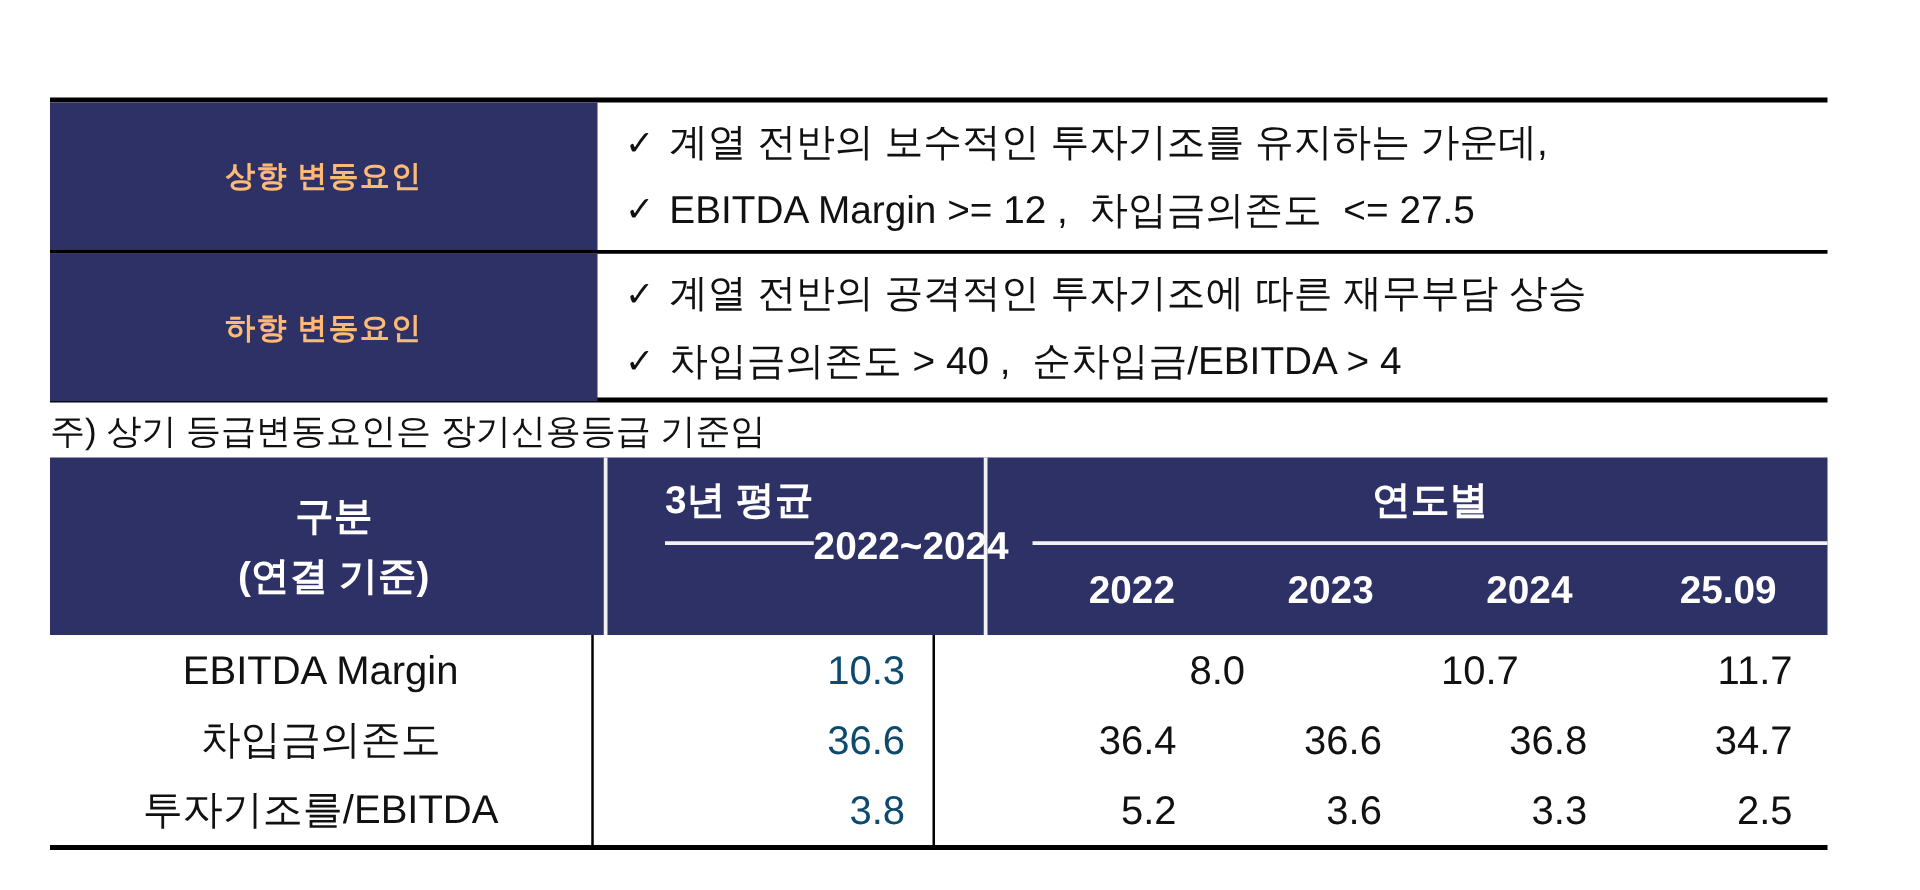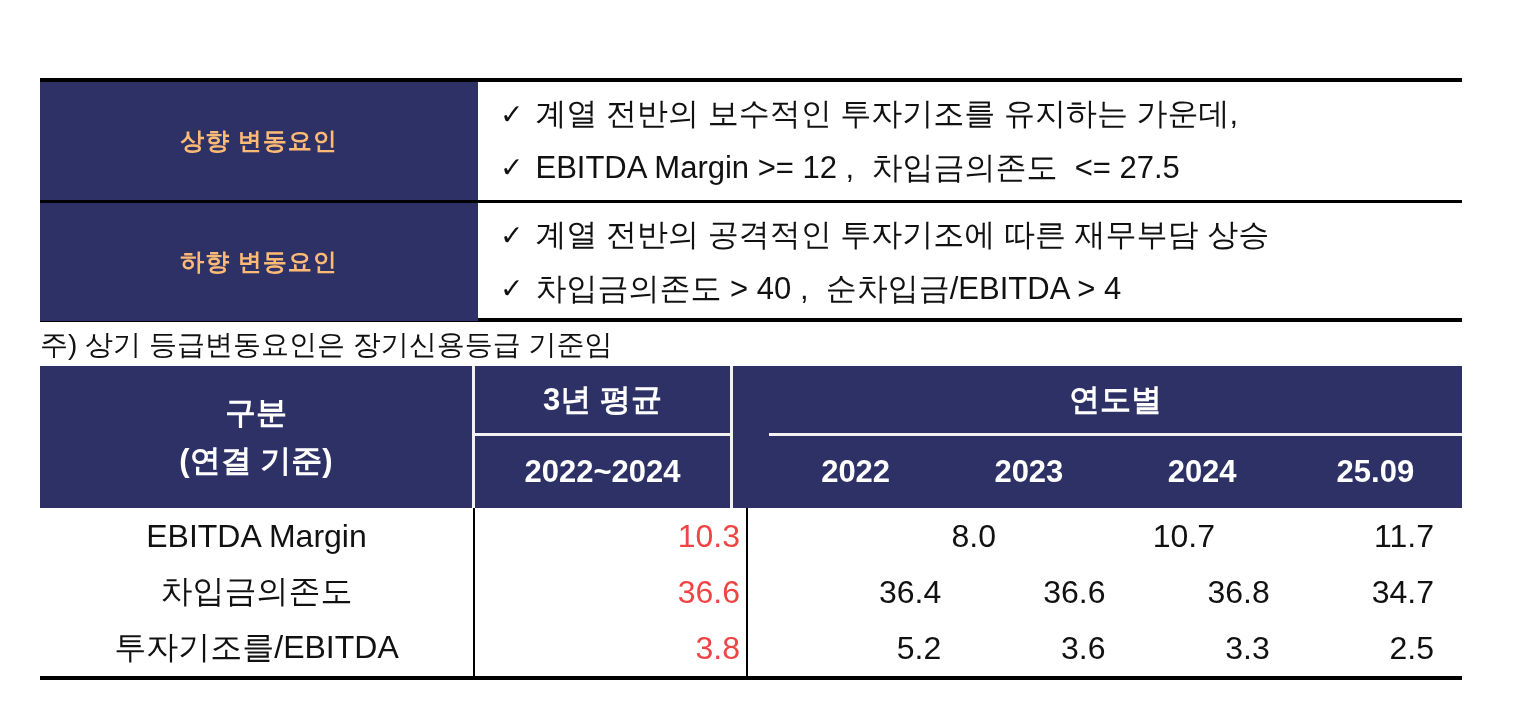--- a/index.html
+++ b/index.html
@@ -63,26 +63,27 @@
   }
   .metrics-header {
     display: flex; height: 142px;
     background: #2D3166; color: #ffffff;
   }
   .corner-cell {
     flex: 0 0 432px; width: 432px;
     border-right: 3px solid #f2f2f2;
     display: flex; flex-direction: column; align-items: center; justify-content: center;
     gap: 6px;
+    padding-left: 11px;
   }
   .corner-line { font-size: 31px; font-weight: bold; white-space: pre; }
   .avg-col {
     flex: 0 0 255px; width: 255px;
     border-right: 3px solid #f2f2f2;
-    display: flex; flex-direction: column;
+    display: flex; flex-direction: row; margin-left: 46px;
   }
   .yearly-col { flex: 1 1 auto; display: flex; flex-direction: column; padding-left: 36px; }
   .header-top-row {
     height: 67px; flex: 0 0 67px;
     border-bottom: 3px solid #f2f2f2;
     display: flex; align-items: center; justify-content: center;
   }
   .header-bottom-row {
     flex: 1 1 auto;
     display: flex; align-items: center; justify-content: center;
@@ -100,22 +101,22 @@
   .metric-label-cell {
     flex: 0 0 433px; width: 433px;
     border-right: 2px solid #000;
     display: flex; align-items: center; justify-content: center;
     font-size: 32px; color: #111; white-space: pre;
   }
   .metric-avg-cell {
     flex: 0 0 256px; width: 256px;
     border-right: 2px solid #000;
     display: flex; align-items: center; justify-content: flex-end;
-    padding-right: 6px; box-sizing: border-box;
-    font-size: 32px; color: #ef4444;
+    padding-right: 22px; box-sizing: border-box;
+    font-size: 32px; color: #0c4a6e;
   }
   .metric-year-cells { flex: 1 1 auto; display: flex; padding-left: 40px; }
   .metric-year-value {
     flex: 1 1 0;
     display: flex; align-items: center; justify-content: flex-end;
     padding-right: 28px; box-sizing: border-box;
     font-size: 32px; color: #111;
   }
 </style>
 </head>

